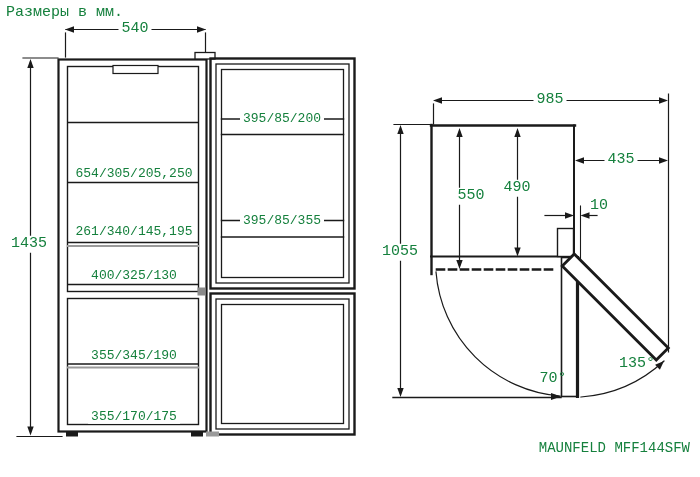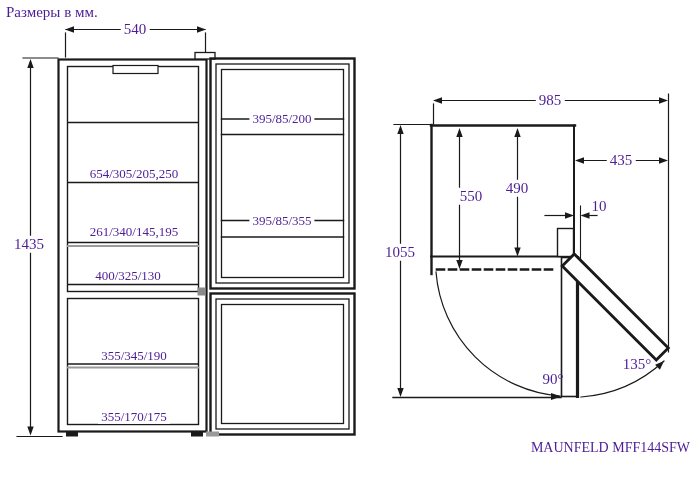--- a/index.html
+++ b/index.html
@@ -1,17 +1,17 @@
 <!DOCTYPE html>
 <html><head>
 <meta charset="utf-8">
 <style>
   html,body{margin:0;padding:0;background:#fff;}
   .stage{position:relative;width:700px;height:477px;background:#ffffff;
-         font-family:Liberation Serif, serif;color:#4c1d95;overflow:hidden;}
+         font-family:Liberation Mono, monospace;color:#15803d;overflow:hidden;}
   svg{position:absolute;left:0;top:0;}
   .lbl{position:absolute;transform:translate(-50%,-50%);background:#ffffff;
        padding:0 3px;font-size:13px;line-height:1.1;white-space:nowrap;}
   .dim{font-size:15px;text-align:center;}
   .nobg{background:transparent;padding:0;}
   .title{position:absolute;left:6px;top:4px;font-size:15px;}
   .model{position:absolute;left:478px;top:440px;width:212px;text-align:right;font-size:14px;}
 </style>
 </head>
 <body>
@@ -131,30 +131,30 @@
     </g>
   </svg>
 
   <div class="title">Размеры в мм.</div>
 
   <div class="lbl dim" style="left:135px;top:29px;">540</div>
   <div class="lbl dim" style="left:29px;top:244px;">1435</div>
 
   <div class="lbl" style="left:134px;top:174px;">654/305/205,250</div>
   <div class="lbl" style="left:134px;top:232px;">261/340/145,195</div>
-  <div class="lbl" style="left:128px;top:276px;">400/325/130</div>
+  <div class="lbl" style="left:134px;top:276px;">400/325/130</div>
   <div class="lbl" style="left:134px;top:356px;">355/345/190</div>
   <div class="lbl" style="left:134px;top:417px;">355/170/175</div>
 
   <div class="lbl" style="left:282px;top:119px;">395/85/200</div>
   <div class="lbl" style="left:282px;top:221px;text-align:right;">395/85/355</div>
 
   <div class="lbl dim" style="left:550px;top:100px;">985</div>
   <div class="lbl dim" style="left:621px;top:160px;">435</div>
   <div class="lbl dim" style="left:459px;top:196px;margin-left:12px;">550</div>
   <div class="lbl dim" style="left:517px;top:188px;">490</div>
   <div class="lbl dim" style="left:400px;top:252px;">1055</div>
   <div class="lbl dim nobg" style="left:599px;top:206px;">10</div>
-  <div class="lbl dim nobg" style="left:553px;top:379px;">90°</div>
+  <div class="lbl dim nobg" style="left:553px;top:379px;">70°</div>
   <div class="lbl dim nobg" style="left:637px;top:364px;">135°</div>
 
   <div class="model">MAUNFELD MFF144SFW</div>
 </div>
 
 </body></html>

